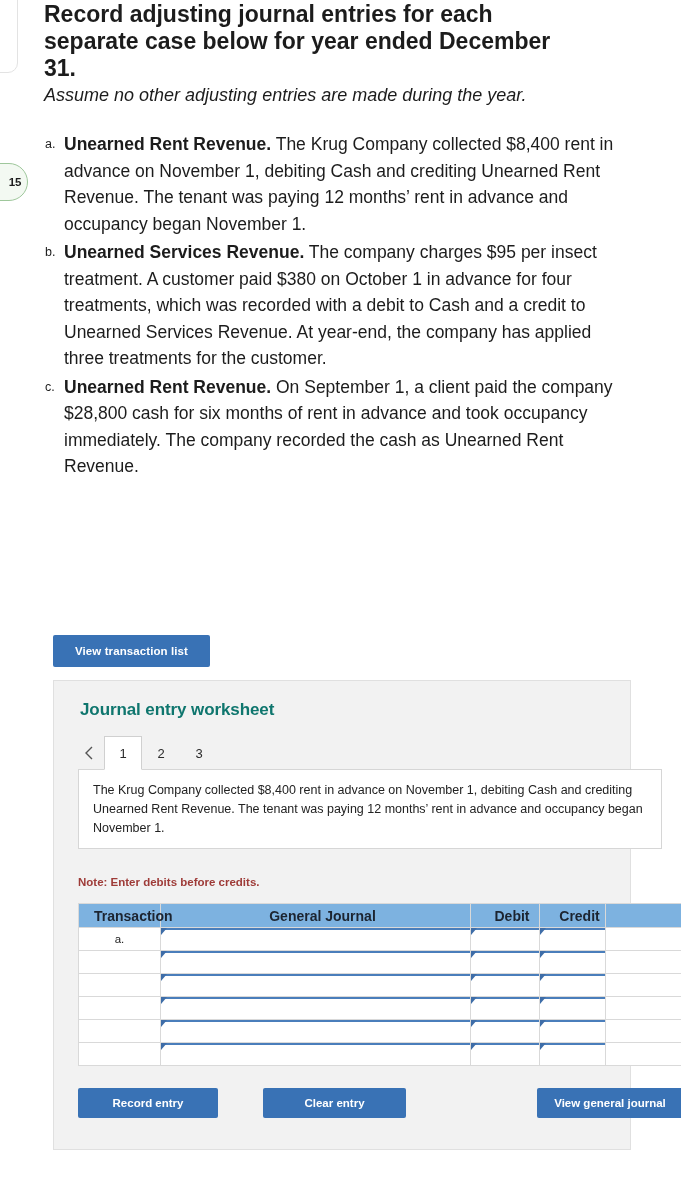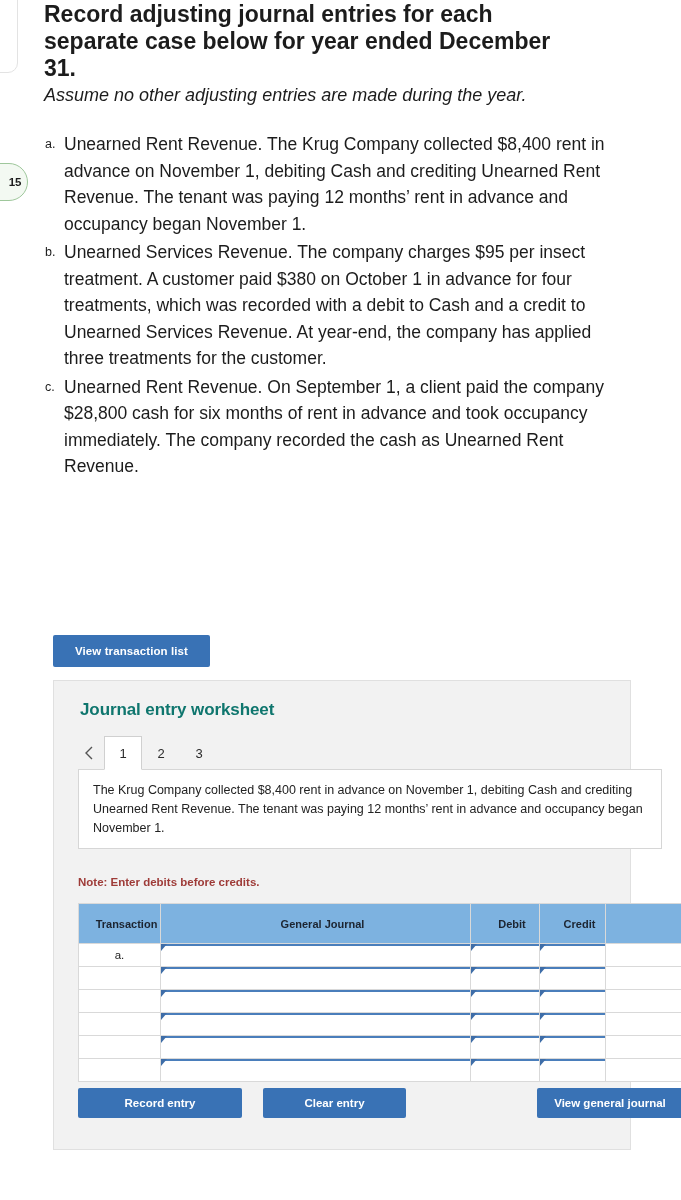--- a/index.html
+++ b/index.html
@@ -93,21 +93,21 @@
     box-sizing: border-box;
     color: #1c1c1c;
   }
   .case-text {
     font-size: 17.5px;
     line-height: 26.5px;
     width: 560px;
     color: #1c1c1c;
   }
   .case-text b {
-    font-weight: normal;
+    font-weight: bold;
     text-align: right;
   }
 
   
   .view-trans-btn {
     position: absolute;
     left: 53px;
     top: 635px;
     width: 157px;
     height: 32px;
@@ -213,23 +213,23 @@
     left: 24px;
     top: 222px;
     width: 610px;
     border-collapse: collapse;
     table-layout: fixed;
     background: #ffffff;
   }
   .jtable th {
     background: #7db2e0;
     color: #1c2430;
-    font-size: 11px;
-    font-weight: bold;
-    height: 40px;
+    font-size: 14px;
+    font-weight: bold;
+    height: 24px;
     border: 1px solid #d9d9d9;
     text-align: center;
     box-sizing: border-box;
     padding-left: 15px;
   }
   .jtable td {
     height: 23px;
     border: 1px solid #d9d9d9;
     box-sizing: border-box;
     padding: 0;
@@ -278,21 +278,21 @@
     height: 30px;
     background: #3972b5;
     color: #ffffff;
     font-size: 11.5px;
     font-weight: bold;
     border: none;
     border-radius: 2px;
     cursor: pointer;
     font-family: "Liberation Sans", sans-serif;
   }
-  .btn-record { left: 0px;   width: 164px; }
+  .btn-record { left: 0px;   width: 140px; }
   .btn-clear  { left: 185px; width: 143px; }
   .btn-viewgj { left: 459px; width: 146px; text-align: center; }
 
   
   .right-white {
     position: absolute;
     left: 631px;
     top: 680px;
     width: 50px;
     height: 470px;

